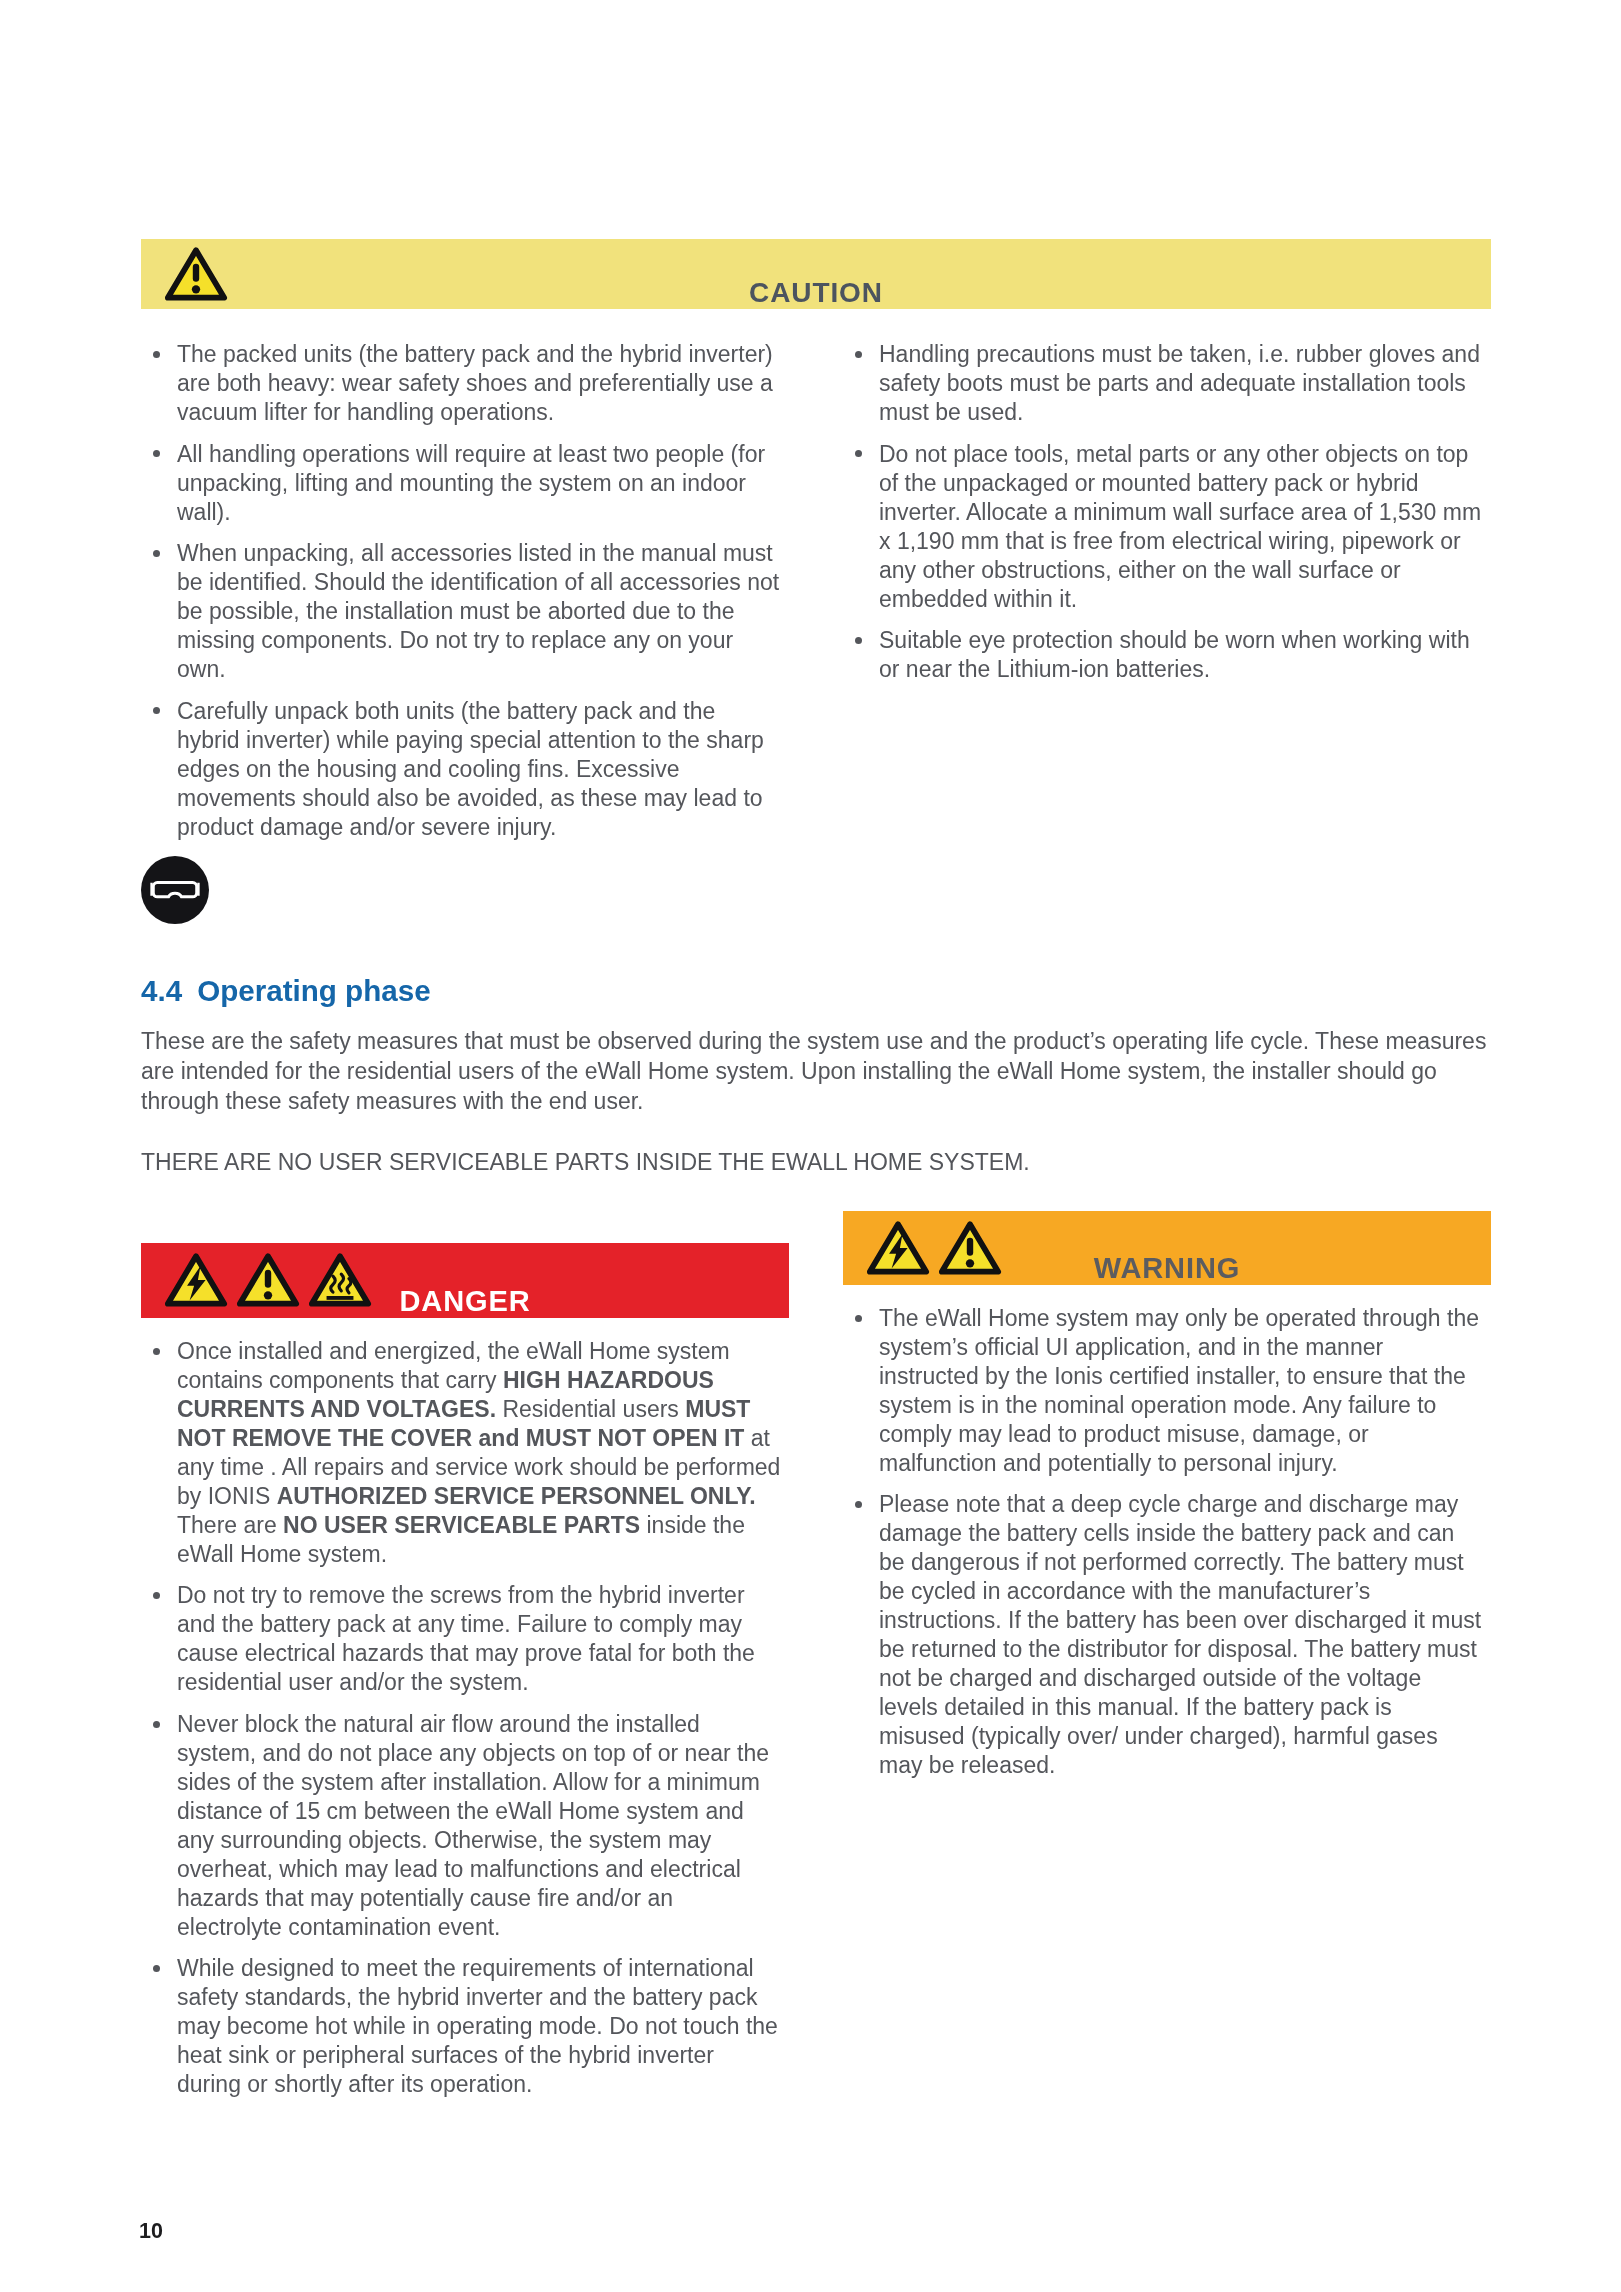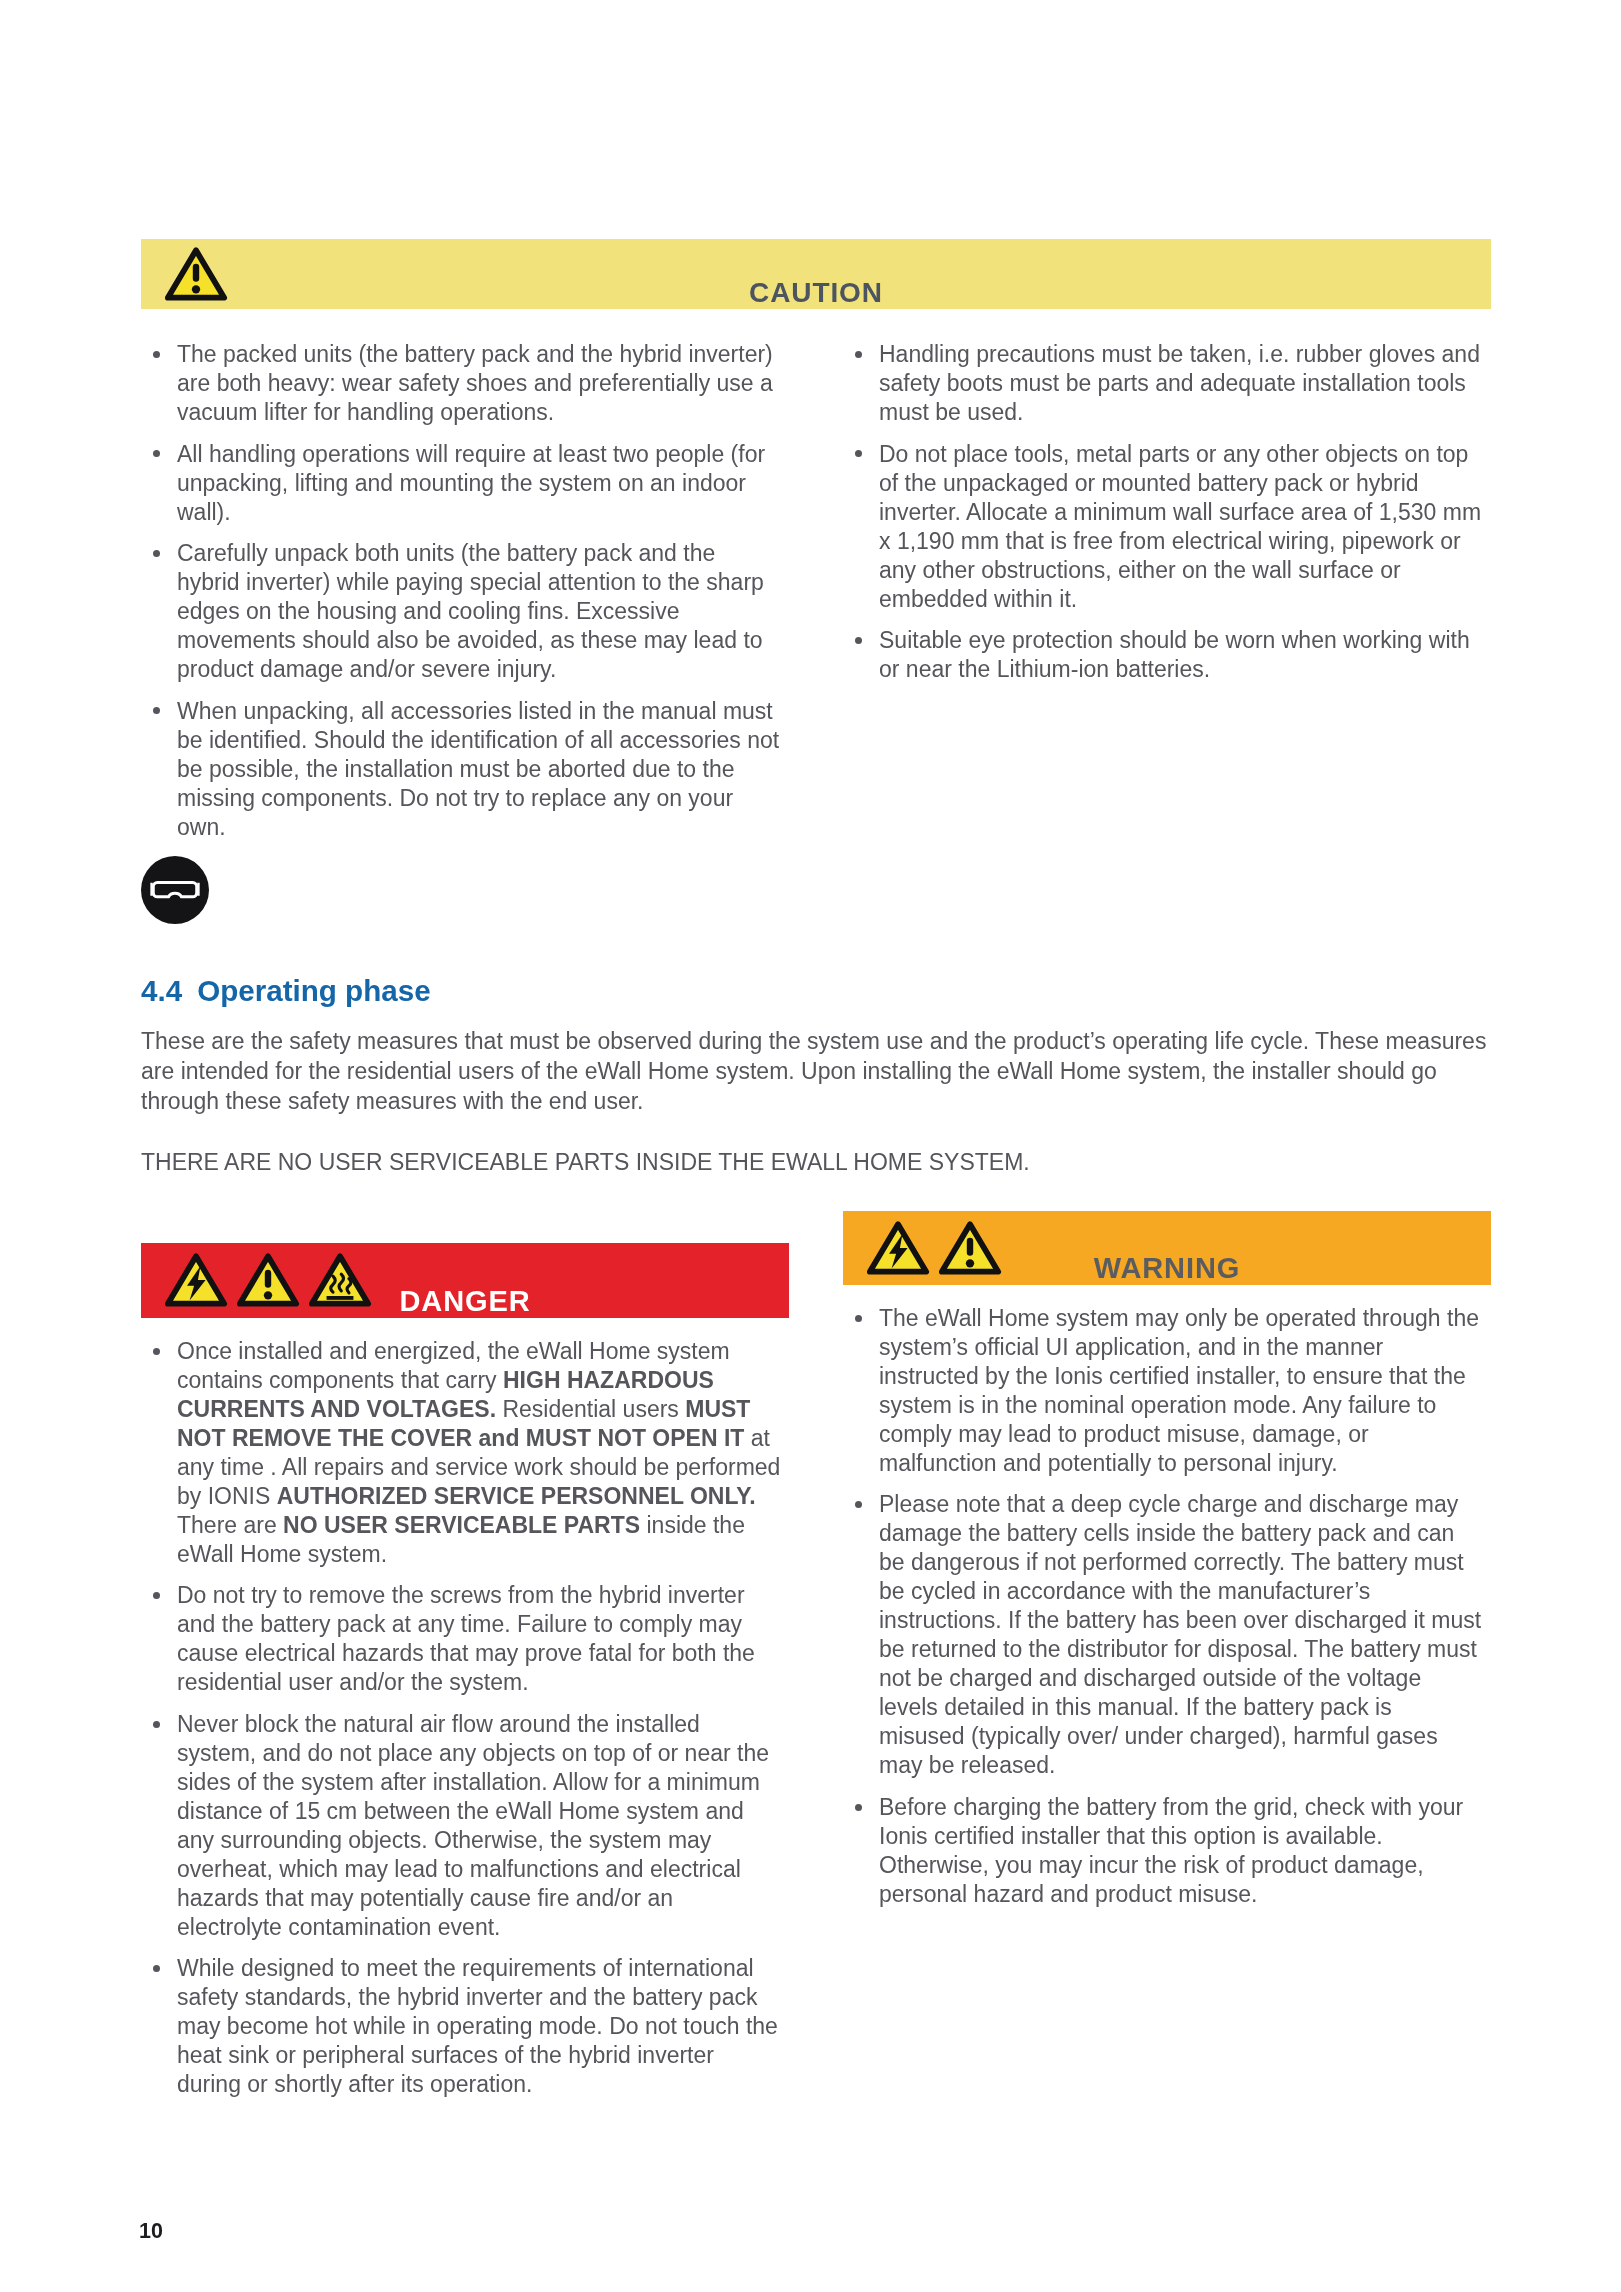--- a/index.html
+++ b/index.html
@@ -84,22 +84,22 @@
         </svg>
       </div>
       <div class="banner-title">CAUTION</div>
     </div>
 
     <div class="cols caution-cols">
       <div class="col">
         <ul class="bullets">
           <li>The packed units (the battery pack and the hybrid inverter) are both heavy: wear safety shoes and preferentially use a vacuum lifter for handling operations.</li>
           <li>All handling operations will require at least two people (for unpacking, lifting and mounting the system on an indoor wall).</li>
+          <li>When unpacking, all accessories listed in the manual must be identified. Should the identification of all accessories not be possible, the installation must be aborted due to the missing components. Do not try to replace any on your own.</li>
           <li>Carefully unpack both units (the battery pack and the hybrid inverter) while paying special attention to the sharp edges on the housing and cooling fins. Excessive movements should also be avoided, as these may lead to product damage and/or severe injury.</li>
-          <li>When unpacking, all accessories listed in the manual must be identified. Should the identification of all accessories not be possible, the installation must be aborted due to the missing components. Do not try to replace any on your own.</li>
         </ul>
         <div class="goggles-wrap">
           <svg class="goggles" viewBox="0 0 100 100">
             <circle cx="50" cy="50" r="50" fill="#141417"></circle>
             <path d="M24 39 h52 a6 6 0 0 1 6 6 v9 a6 6 0 0 1 -6 6 h-16.5 c-3.5 -7 -15.5 -7 -19 0 h-16.5 a6 6 0 0 1 -6 -6 v-9 a6 6 0 0 1 6 -6 Z" fill="none" stroke="#ffffff" stroke-width="4.5"></path>
             <path d="M15.5 39.5 v19 M84.5 39.5 v19" stroke="#ffffff" stroke-width="3.5"></path>
           </svg>
         </div>
       </div>
       <div class="col">
@@ -162,21 +162,20 @@
               <path d="M50 7 L94 81 L6 81 Z" fill="#F5E02A" stroke="#111" stroke-width="9" stroke-linejoin="round"></path>
               <rect x="45" y="28" width="10" height="28" rx="5" fill="#111"></rect>
               <circle cx="50" cy="68" r="6.5" fill="#111"></circle>
             </svg>
           </div>
           <div class="banner-title">WARNING</div>
         </div>
         <ul class="bullets">
           <li>The eWall Home system may only be operated through the system’s official UI application, and in the manner instructed by the Ionis certified installer, to ensure that the system is in the nominal operation mode. Any failure to comply may lead to product misuse, damage, or malfunction and potentially to personal injury.</li>
           <li>Please note that a deep cycle charge and discharge may damage the battery cells inside the battery pack and can be dangerous if not performed correctly. The battery must be cycled in accordance with the manufacturer’s instructions. If the battery has been over discharged it must be returned to the distributor for disposal. The battery must not be charged and discharged outside of the voltage levels detailed in this manual. If the battery pack is misused (typically over/ under charged), harmful gases may be released.</li>
-          <li>Before charging the battery from the grid, check with your Ionis certified installer that this option is available. Otherwise, you may incur the risk of product damage, personal hazard and product misuse.</li>
         </ul>
       </div>
 
     </div>
   </div>
 
   <div class="page-number">10</div>
 </div>
 
 

